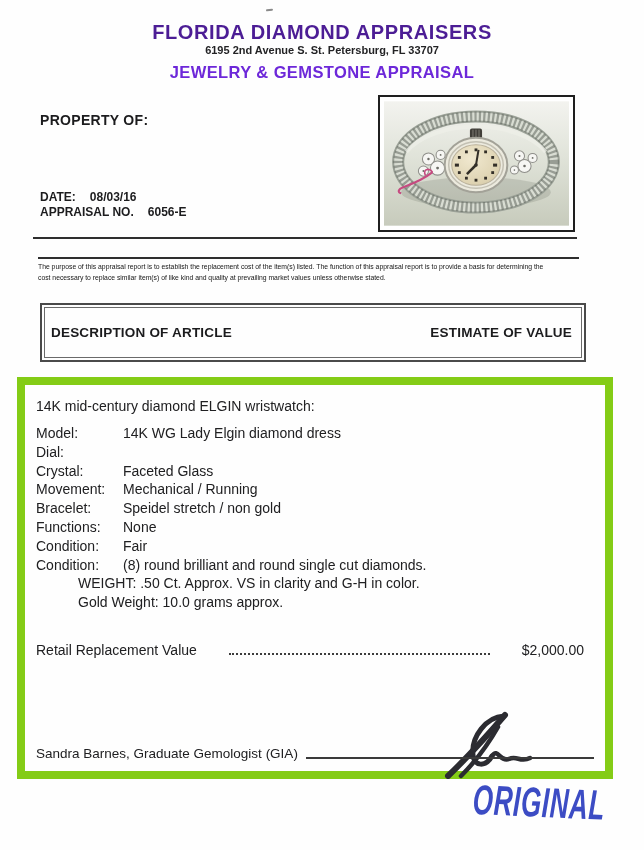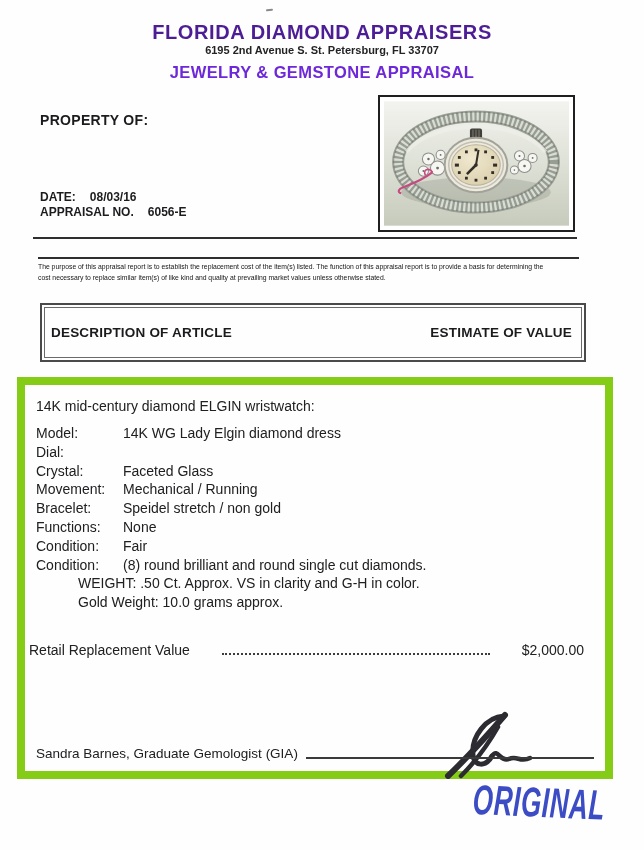--- a/index.html
+++ b/index.html
@@ -36,21 +36,21 @@
   .sec-left,.sec-right{font-size:13.5px;font-weight:bold;letter-spacing:.2px;color:#1b1b1d;}
   
   .main-box{position:absolute;left:17px;top:377px;width:596px;height:402px;
     border:8px solid #84cc16;box-sizing:border-box;}
   .article-title{position:absolute;left:11px;top:13px;font-size:14px;color:#202022;}
   .specs{position:absolute;left:11px;top:39px;right:8px;font-size:14px;line-height:18.8px;color:#202022;}
   .spec-row{display:flex;}
   .spec-label{width:87px;flex:none;}
   .spec-value{flex:1;}
   .spec-cont{margin-left:42px;}
-  .retail-row{position:absolute;left:4px;right:21px;top:257px;display:flex;align-items:center;
+  .retail-row{position:absolute;left:11px;right:21px;top:257px;display:flex;align-items:center;
     font-size:14px;color:#202022;gap:24px;}
   .retail-dots{flex:1;border-bottom:2.5px dotted #3c3c3c;margin:0 8px;align-self:flex-end;height:4px;margin-bottom:3px;}
   .sign-row{position:absolute;left:11px;right:11px;bottom:10px;display:flex;align-items:flex-end;
     font-size:13.5px;color:#202022;}
   .sign-name{white-space:nowrap;}
   .sign-line{flex:1;border-bottom:2px solid #3a3a3a;margin-left:8px;height:2px;margin-bottom:2px;}
   .scribble{position:absolute;left:403px;top:318px;width:115px;height:76px;}
   
   .stamp{position:absolute;left:474px;top:776px;font-size:42px;font-weight:bold;font-style:italic;
     letter-spacing:1px;transform:rotate(2.5deg) scaleX(0.62);transform-origin:left top;white-space:nowrap;

